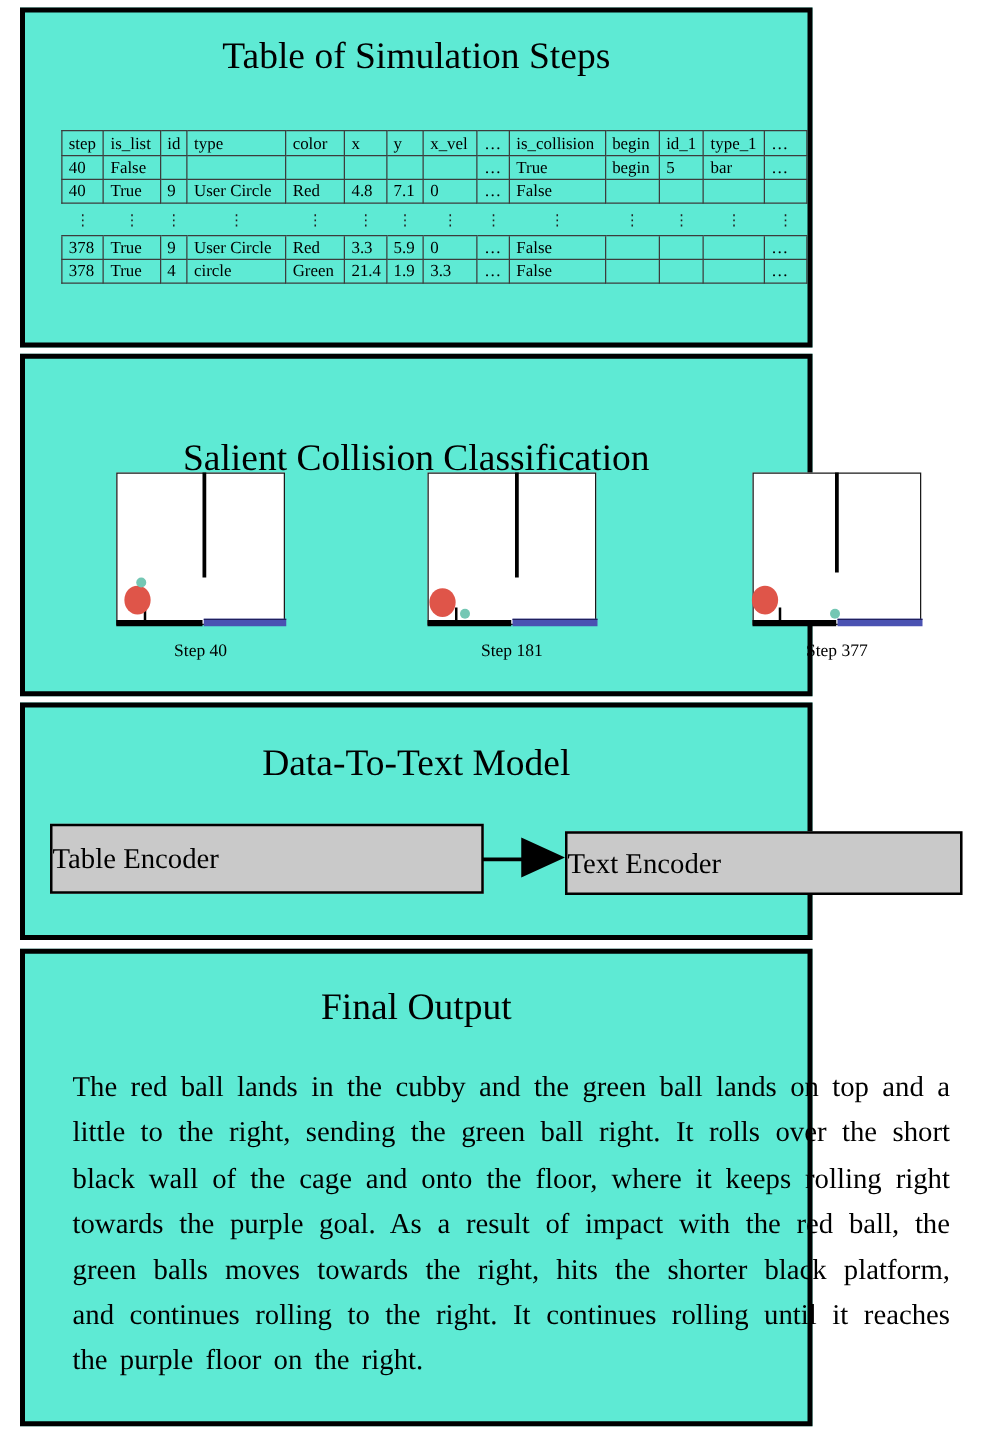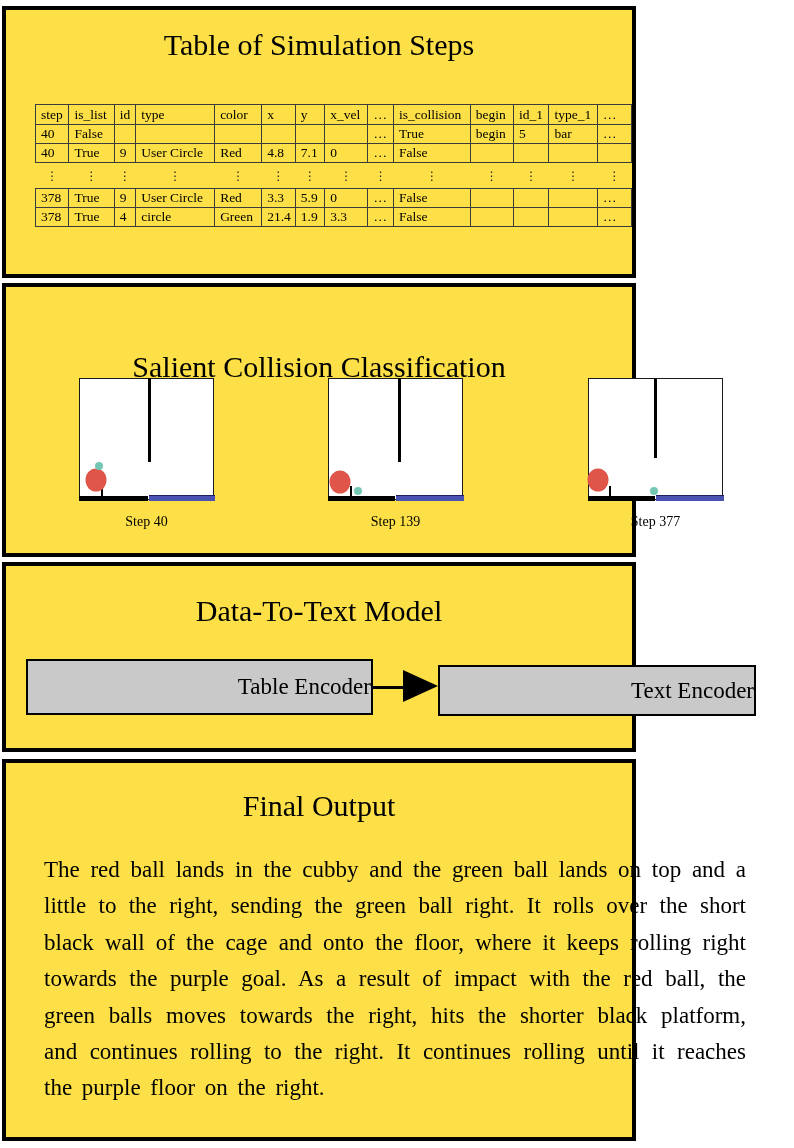--- a/index.html
+++ b/index.html
@@ -1,22 +1,22 @@
 <!DOCTYPE html>
 <html><head>
 <meta charset="utf-8">
 <style>
   html,body { margin:0; padding:0; }
   body {
     width:794px; height:1148px; position:relative; background:#ffffff;
     font-family:"Liberation Serif", serif; color:#000;
   }
   .panel {
-    position:absolute; left:2px; width:634px; box-sizing:border-box;
-    border:4px solid #000; background:#fde047;
+    position:absolute; left:16px; width:634px; box-sizing:border-box;
+    border:4px solid #000; background:#5eead4;
   }
   #panel-table  { top:6px;   height:272px; }
   #panel-coll   { top:283px; height:274px; }
   #panel-model  { top:562px; height:190px; }
   #panel-output { top:759px; height:382px; }
 
   .panel-title {
     position:absolute; left:0; width:100%; text-align:center;
     font-size:30px; line-height:34px; white-space:nowrap;
   }
@@ -58,21 +58,21 @@
   .cubby-wall  { position:absolute; bottom:2px; width:2px; height:11px; background:#000; }
   .floor-black { position:absolute; bottom:-1.5px; left:-1.5px; height:4.5px; background:#000; }
   .floor-purple{ position:absolute; bottom:-1.5px; height:4.5px; }
   .ball { position:absolute; transform:translate(-50%,-50%); border-radius:50%; }
   .red-ball  { width:21px; height:23px; }
   .teal-ball { width:8px;  height:8px; }
 
   
   .model-box {
     position:absolute; box-sizing:border-box; border:2px solid #000;
-    display:flex; align-items:center; justify-content:flex-end;
+    display:flex; align-items:center; justify-content:flex-start;
     font-size:23px;
   }
   #encoder-box { left:20px;  top:93px; width:347px; height:56px; }
   #decoder-box { left:432px; top:99px; width:318px; height:51px; }
   #arrow-line {
     position:absolute; left:366px; top:120px; width:33px; height:2.5px; background:#000;
   }
   #arrow-head {
     position:absolute; left:397px; top:104px; width:0; height:0;
     border-top:16.5px solid transparent; border-bottom:16.5px solid transparent;
@@ -231,21 +231,21 @@
     </div>
   <div class="frame" id="frame-2">
       <div class="center-wall" style="left: 49%; height: 67%;"></div>
       <div class="cubby-wall" style="left: 15%;"></div>
       <div class="floor-black" style="width: 50.5%; background: rgb(0, 0, 0);"></div>
       <div class="floor-purple" style="left: 50.5%; right: -1.5px; background: rgb(74, 82, 178); border-top: 1.5px solid rgb(32, 32, 94);"></div>
       <div class="ball red-ball" style="left: 7%; top: 84%; background: rgb(223, 85, 73);"></div>
       <div class="ball teal-ball" style="left: 49%; top: 93.5%; background: rgb(116, 199, 180);"></div>
     </div>
   <div class="frame-caption" id="caption-0">Step 40</div>
-  <div class="frame-caption" id="caption-1">Step 139</div>
+  <div class="frame-caption" id="caption-1">Step 181</div>
   <div class="frame-caption" id="caption-2">Step 377</div>
 </div>
 
 <div class="panel" id="panel-model">
   <div class="panel-title">Data-To-Text Model</div>
   <div class="model-box" id="encoder-box" style="background: rgb(201, 201, 201);">
     <span>Table Encoder</span>
   </div>
   <div id="arrow-line"></div>
   <div id="arrow-head"></div>

